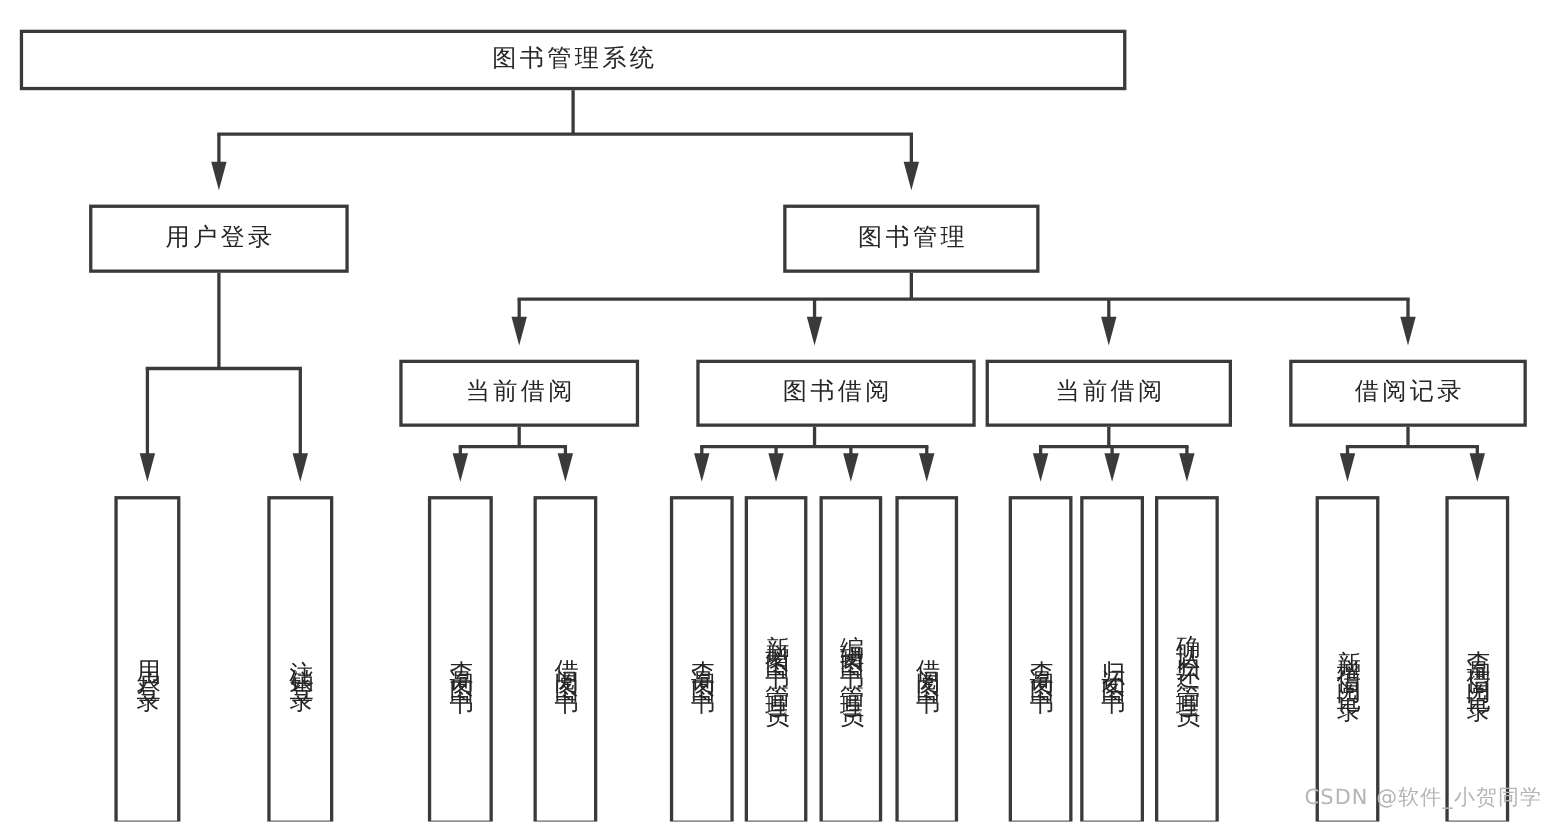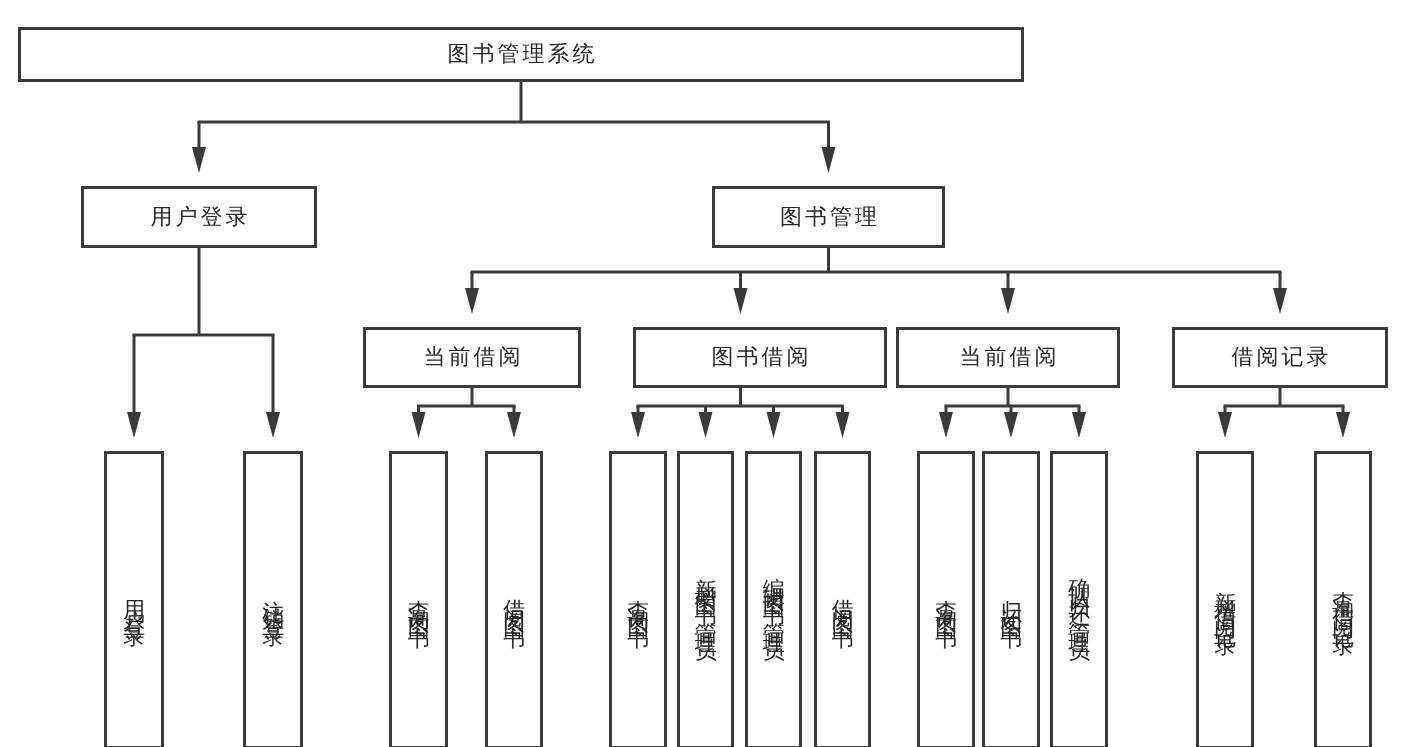--- a/index.html
+++ b/index.html
@@ -112,13 +112,14 @@
       <div class="node vertical" style="left: 609px; top: 437px; width: 58px; height: 298px;">查询图书</div>
       <div class="node vertical" style="left: 677px; top: 437px; width: 57px; height: 298px;">新增图书（管理员）</div>
       <div class="node vertical" style="left: 745px; top: 437px; width: 57px; height: 298px;">编辑图书（管理员）</div>
       <div class="node vertical" style="left: 814px; top: 437px; width: 57px; height: 298px;">借阅图书</div>
       <div class="node vertical" style="left: 917px; top: 437px; width: 58px; height: 298px;">查询图书</div>
       <div class="node vertical" style="left: 982px; top: 437px; width: 58px; height: 298px;">归还图书</div>
       <div class="node vertical" style="left: 1050px; top: 437px; width: 58px; height: 298px;">确认归还（管理员）</div>
       <div class="node vertical" style="left: 1196px; top: 437px; width: 58px; height: 298px;">新增借阅记录</div>
       <div class="node vertical" style="left: 1314px; top: 437px; width: 58px; height: 298px;">查询借阅记录</div>
     </div>
+  <div class="watermark">CSDN @软件_小贺同学</div>
 </div>
 
 </body></html>

